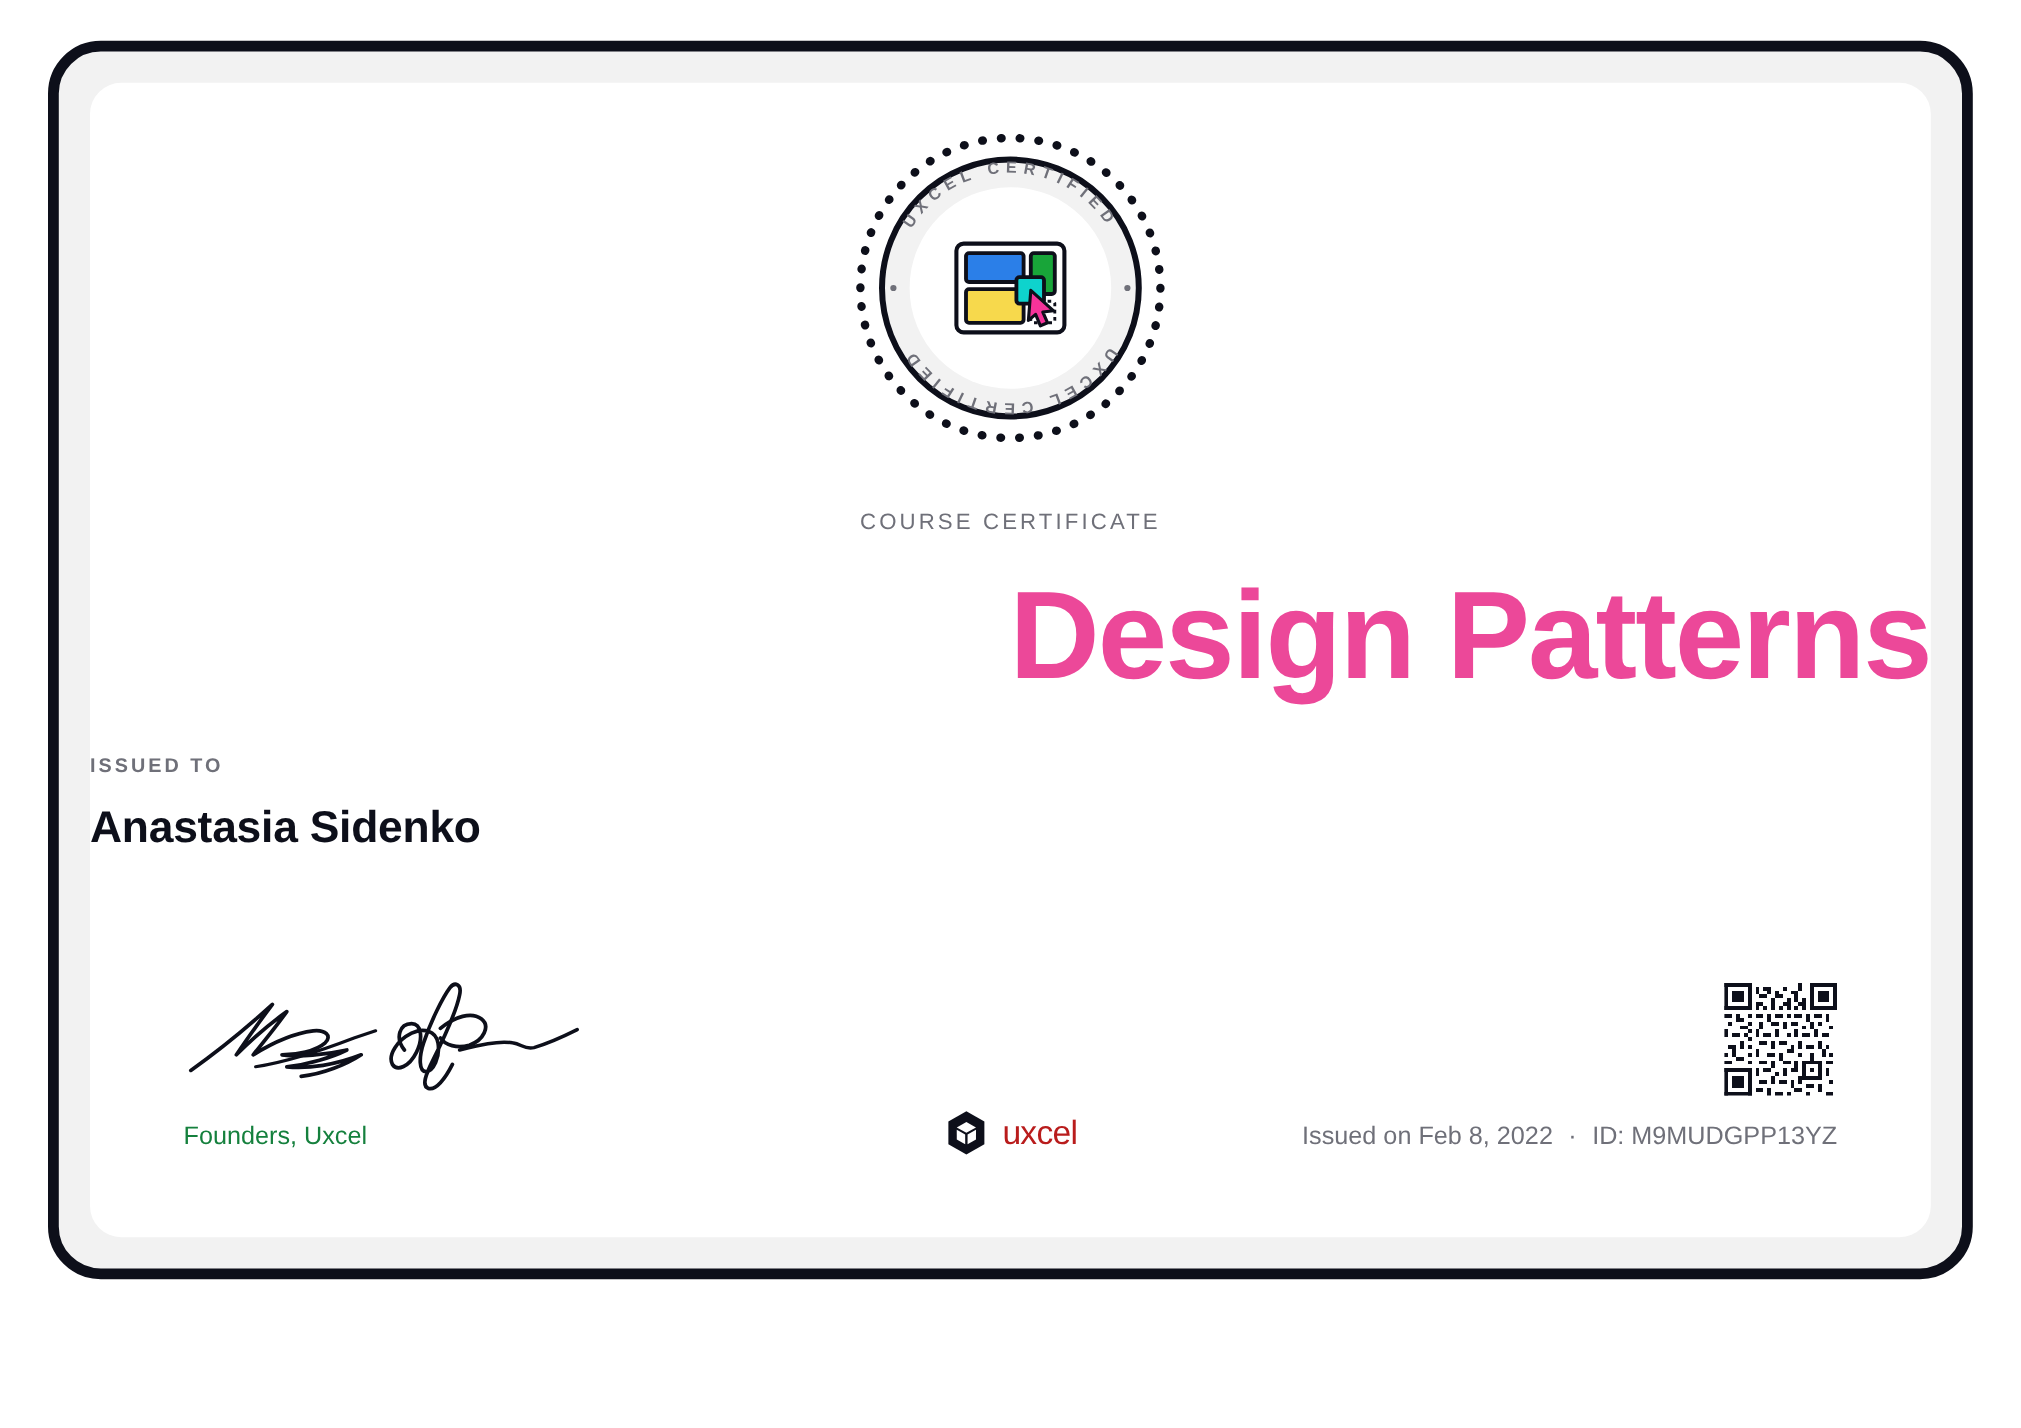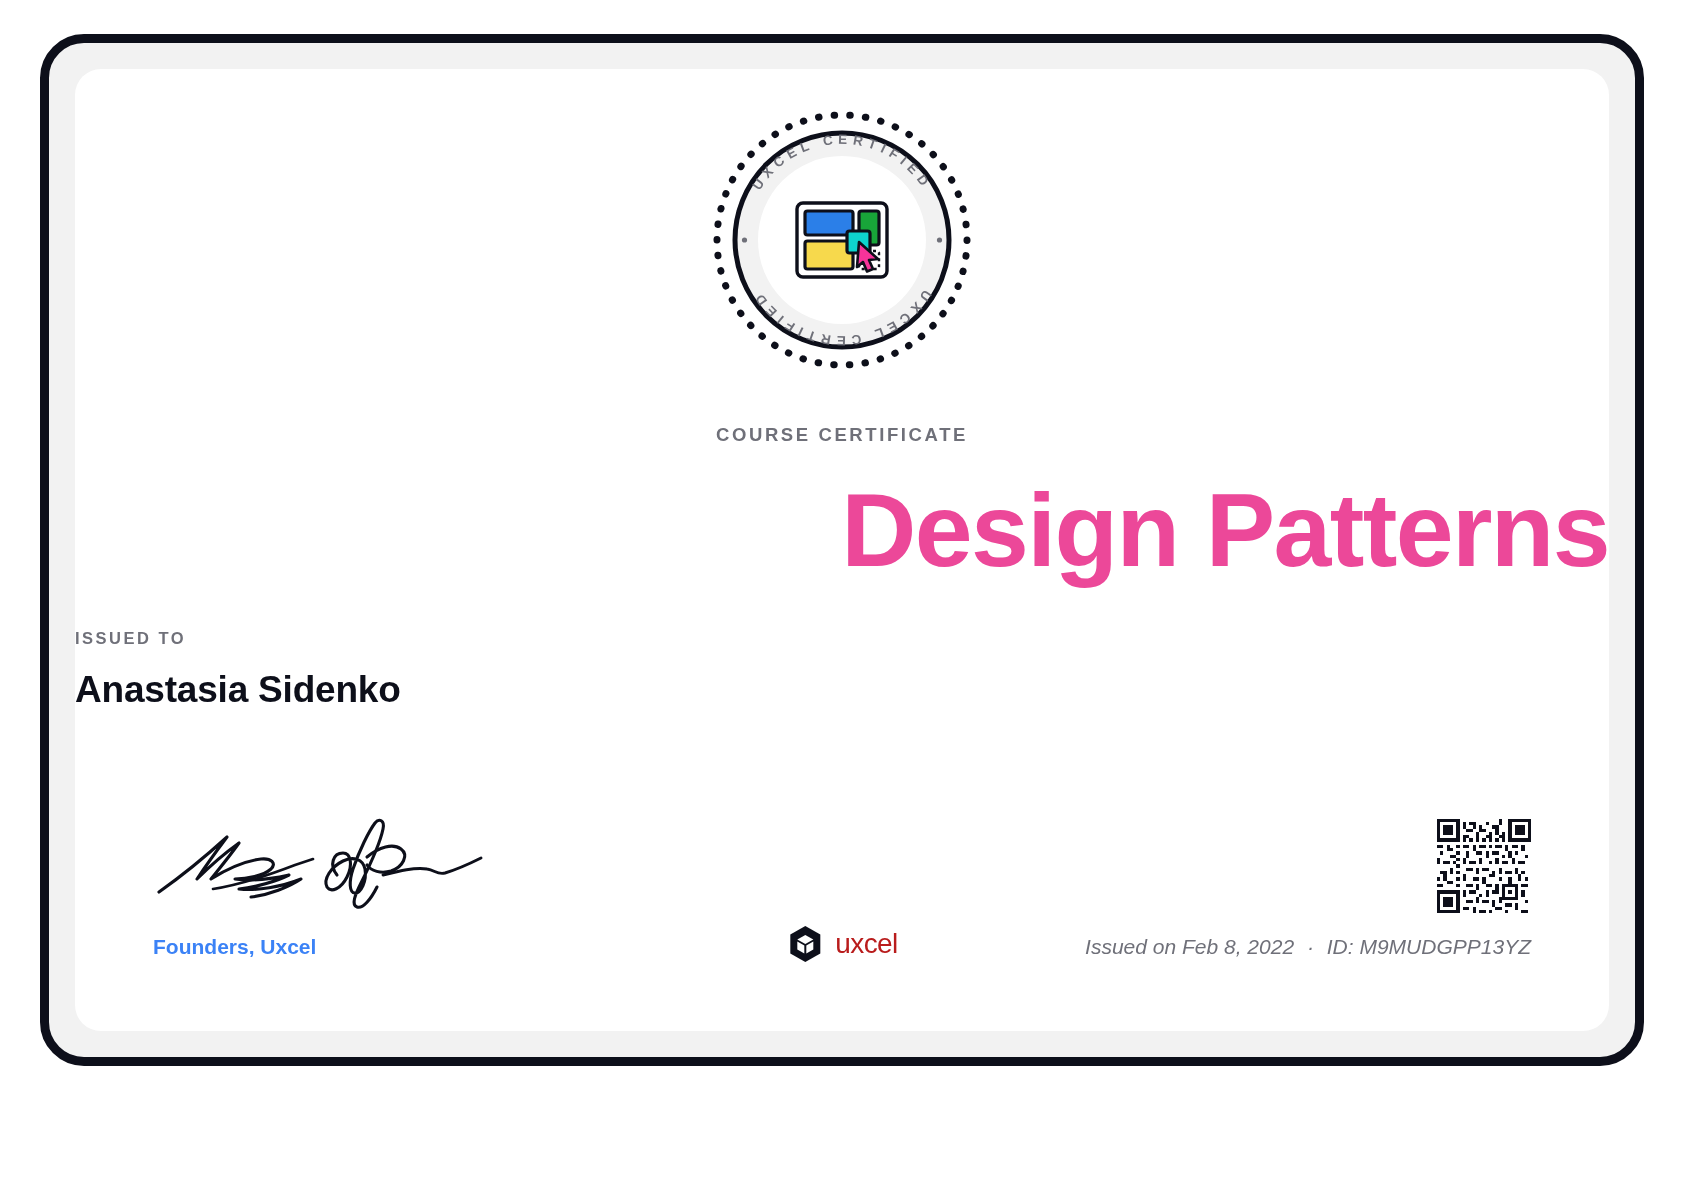--- a/index.html
+++ b/index.html
@@ -44,21 +44,21 @@
   }
   .seal-svg { display: block; width: 262px; height: 262px; }
 
   
   .kicker {
     position: absolute;
     top: 355px;
     left: 0; right: 0;
     text-align: center;
     font-size: 18.5px;
-    font-weight: bold;
+    font-weight: normal;
     letter-spacing: 2.6px;
     color: #6f7079;
   }
 
   .course-title {
     position: absolute;
     top: 405px;
     left: 0; right: 0;
     text-align: right;
     font-size: 104px;
@@ -110,22 +110,21 @@
     width: 330px;
     height: 96px;
   }
   .signatures svg { display: block; width: 330px; height: 96px; }
 
   .founders-label {
     position: absolute;
     left: 78px;
     bottom: 72px;
     font-size: 21px;
-    color: #3b82f6;
-    font-weight: bold;
+    color: #15803d;
   }
 
   .brand {
     position: absolute;
     left: 50%;
     bottom: 68px;
     transform: translateX(-50%);
     display: flex;
     align-items: center;
     gap: 11px;
@@ -148,21 +147,20 @@
   }
   .qr svg { display: block; width: 94px; height: 94px; }
 
   .issue-meta {
     position: absolute;
     right: 78px;
     bottom: 72px;
     font-size: 21px;
     color: #6f7079;
     white-space: nowrap;
-    font-style: italic;
   }
   .issue-meta .dot-sep { padding: 0 7px; }
 </style>
 </head>
 <body>
 
 <div class="cert-frame">
   <div class="cert-inner">
 
     <div class="seal-wrap">

